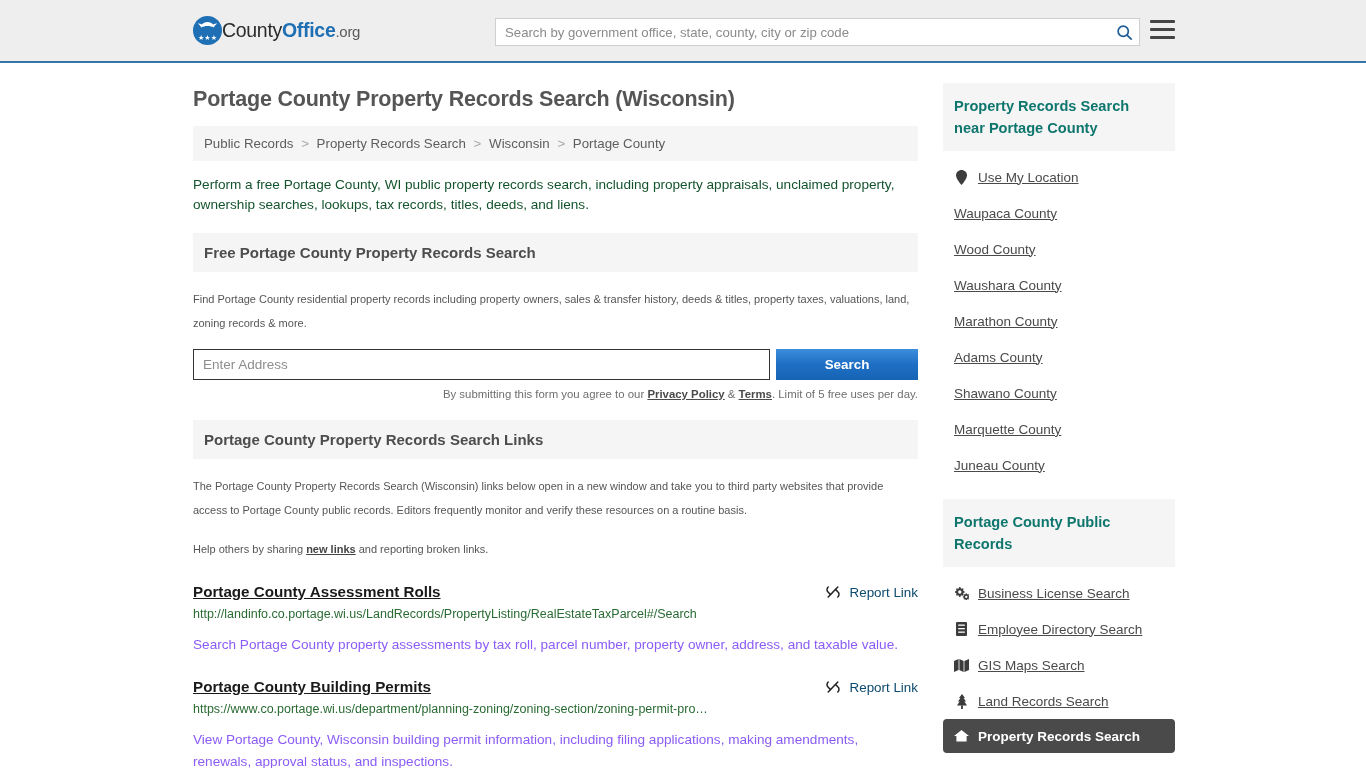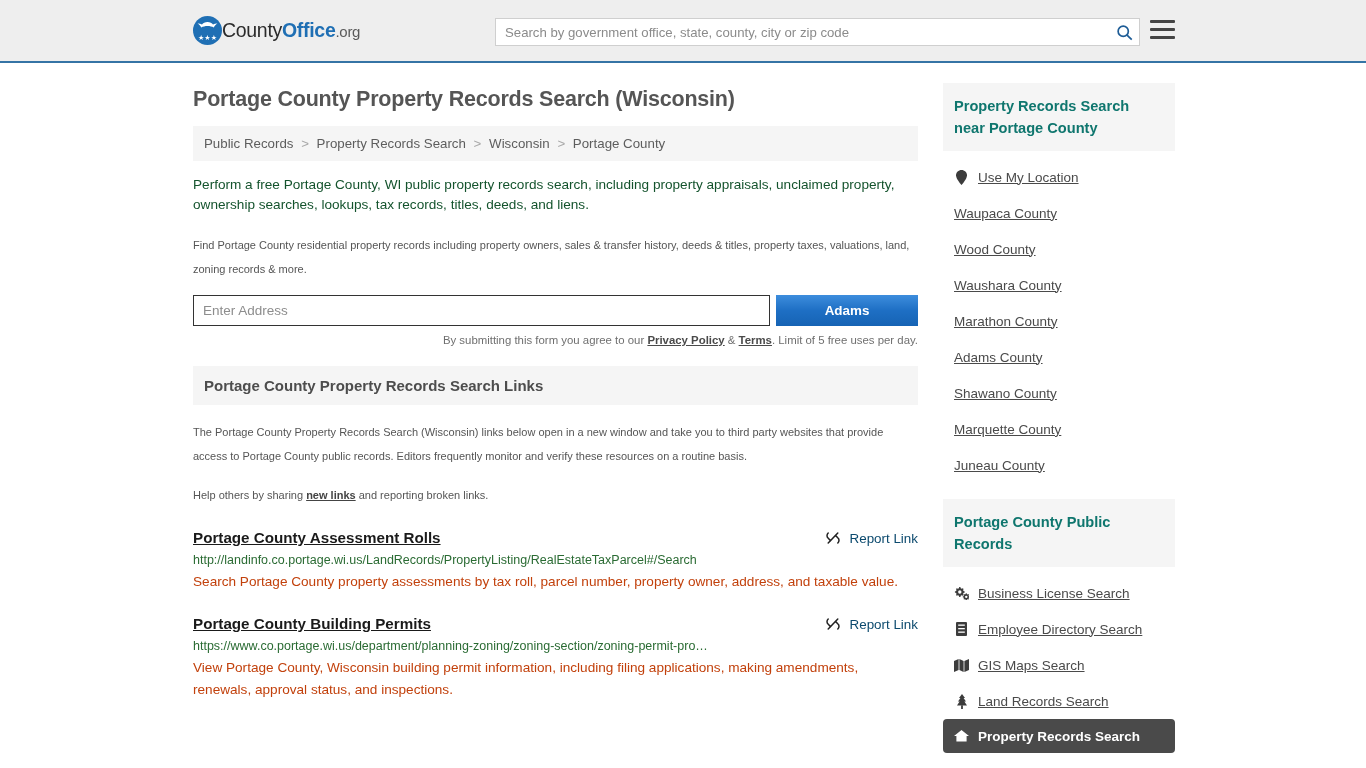--- a/index.html
+++ b/index.html
@@ -216,22 +216,22 @@
     font-size: 12.5px;
     color: #2a6b33;
     margin-top: 7px;
     white-space: nowrap;
     overflow: hidden;
     text-overflow: ellipsis;
   }
   .result-desc {
     font-size: 13.6px;
     line-height: 22px;
-    color: #c2410c;
-    margin-top: 4px;
+    color: #8b5cf6;
+    margin-top: 13px;
   }
 
   
   .side-card { margin-bottom: 16px; }
   .side-head {
     background: #f5f5f5;
     padding: 12px 11px;
     font-size: 14.6px;
     font-weight: bold;
     color: #0f766e;
@@ -313,26 +313,27 @@
       <span class="sep">&gt;</span>
       <a href="#">Property Records Search</a>
       <span class="sep">&gt;</span>
       <a href="#">Wisconsin</a>
       <span class="sep">&gt;</span>
       <a href="#">Portage County</a>
     </div>
 
     <p class="intro-text">Perform a free Portage County, WI public property records search, including property appraisals, unclaimed property, ownership searches, lookups, tax records, titles, deeds, and liens.</p>
 
+    <div class="section-head">Free Portage County Property Records Search</div>
 
     <p class="section-body-text">Find Portage County residential property records including property owners, sales &amp; transfer history, deeds &amp; titles, property taxes, valuations, land, zoning records &amp; more.</p>
 
     <div class="addr-form">
       <input class="addr-input" type="text" placeholder="Enter Address" style="">
-      <button class="addr-submit">Adams</button>
+      <button class="addr-submit">Search</button>
     </div>
 
     <div class="disclaimer">
       <span>By submitting this form you agree to our </span><a href="#">Privacy Policy</a><span> &amp; </span><a href="#">Terms</a><span>. Limit of 5 free uses per day.</span>
     </div>
 
     <div class="section-head" style="margin-top:20px;">Portage County Property Records Search Links</div>
 
     <p class="section-body-text">The Portage County Property Records Search (Wisconsin) links below open in a new window and take you to third party websites that provide access to Portage County public records. Editors frequently monitor and verify these resources on a routine basis.</p>
 

